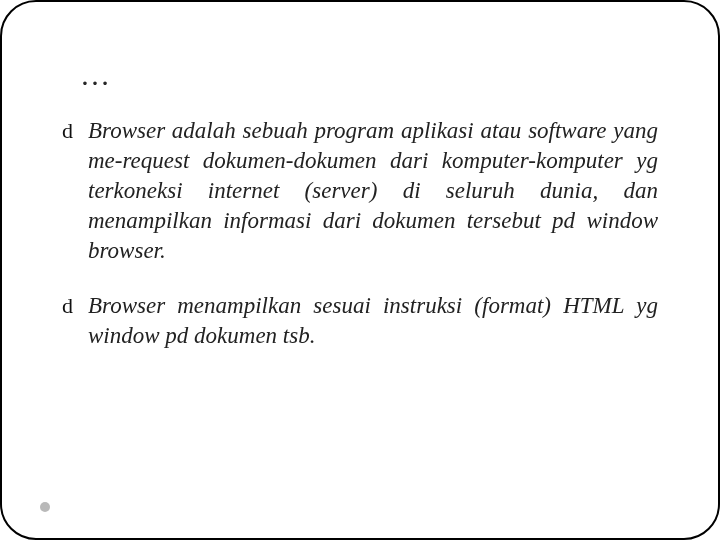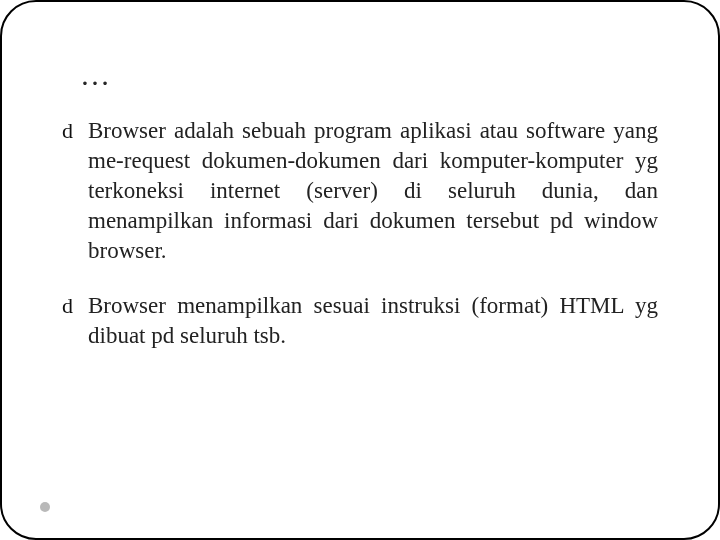--- a/index.html
+++ b/index.html
@@ -34,20 +34,21 @@
     color: #111;
     margin-right: 2px;
   }
   .bullet .text {
     flex: 1 1 auto;
     font-size: 23px;
     line-height: 1.3;
     color: #222;
     text-align: justify;
     text-justify: inter-word;
+    font-style: italic;
   }
   .footer-dot {
     position: absolute;
     left: 38px;
     bottom: 26px;
     width: 10px;
     height: 10px;
     background: #b9b9b9;
     border-radius: 50%;
   }
@@ -59,18 +60,18 @@
 
   <div class="title">…</div>
 
   <div class="bullet">
     <span class="icon">d</span>
     <span class="text">Browser adalah sebuah program aplikasi atau software yang me-request dokumen-dokumen dari komputer-komputer yg terkoneksi internet (server) di seluruh dunia, dan menampilkan informasi dari dokumen tersebut pd window browser.</span>
   </div>
 
   <div class="bullet">
     <span class="icon">d</span>
-    <span class="text">Browser menampilkan sesuai instruksi (format) HTML yg dibuat pd seluruh tsb.</span>
+    <span class="text">Browser menampilkan sesuai instruksi (format) HTML yg window pd dokumen tsb.</span>
   </div>
 
   <div class="footer-dot"></div>
 
 </div>
 
 </body></html>

